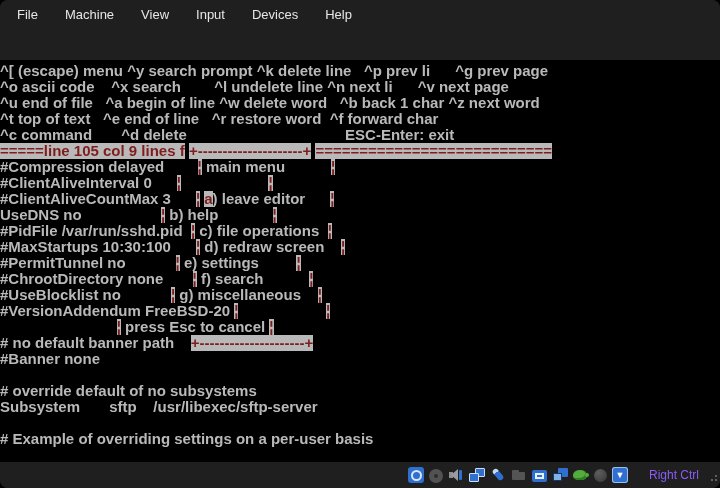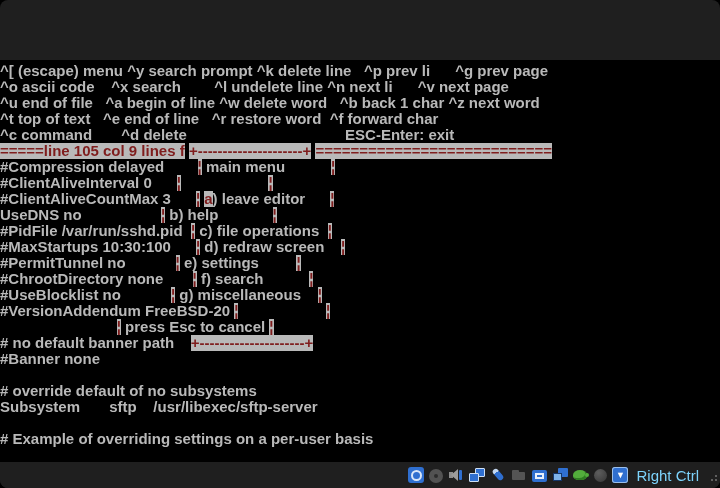--- a/index.html
+++ b/index.html
@@ -53,33 +53,41 @@
   .ic-display{background:#2f6fd0;border-radius:2px;width:15px;height:12px;margin-top:2px;}
   .ic-display::after{content:"";position:absolute;left:3px;top:3px;right:3px;bottom:3px;border:2px solid #e8f0fb;}
   .ic-recording::before{content:"";position:absolute;right:0;top:1px;width:10px;height:9px;background:#2f6fd0;border-radius:1px;}
   .ic-recording::after{content:"";position:absolute;left:1px;bottom:2px;width:7px;height:6px;background:#7fb3e8;border:1px solid #15376b;}
   .ic-turtle::before{content:"";position:absolute;left:0;top:3px;width:14px;height:10px;background:#53ad3c;
       border-radius:55% 55% 45% 45%;box-shadow:inset -2px -2px 0 #2f7d22;}
   .ic-turtle::after{content:"";position:absolute;right:0;top:6px;width:4px;height:4px;background:#53ad3c;border-radius:50%;}
   .ic-mouse{width:13px;height:13px;margin-top:1px;border-radius:50%;background:radial-gradient(circle at 35% 30%,#9d9d9d,#4c4c4c);}
   .ic-keyboard{background:#2f6fd0;border-radius:3px;color:#fff;font-size:9px;line-height:16px;text-align:center;
       box-shadow:inset 0 0 0 1px #9dc0ea;}
-  .hostkey{font-size:15px;color:#7dd3fc;margin:0 4px 0 3px;white-space:nowrap;}
+  .hostkey{font-size:12px;color:#8b5cf6;margin:0 4px 0 16px;white-space:nowrap;}
   .grip{width:9px;height:9px;margin:8px 1px 0 0;flex:none;position:relative;}
   .grip i,.grip i::before,.grip i::after{position:absolute;width:2px;height:2px;background:#5f5f5f;content:"";}
   .grip i{right:0;top:0;}
   .grip i::before{right:0;top:4px;}
   .grip i::after{right:4px;top:4px;}
 </style>
 </head>
 <body>
 
 <div class="window">
 
 
+  <div class="menubar">
+    <span class="menuitem">File</span>
+    <span class="menuitem">Machine</span>
+    <span class="menuitem">View</span>
+    <span class="menuitem">Input</span>
+    <span class="menuitem">Devices</span>
+    <span class="menuitem">Help</span>
+  </div>
 
   <div class="vmscreen"><div class="trow"><span>^[ (escape) menu ^y search prompt ^k delete line   ^p prev li      ^g prev page</span></div><div class="trow"><span>^o ascii code    ^x search        ^l undelete line ^n next li      ^v next page</span></div><div class="trow"><span>^u end of file   ^a begin of line ^w delete word   ^b back 1 char ^z next word</span></div><div class="trow"><span>^t top of text   ^e end of line   ^r restore word  ^f forward char</span></div><div class="trow"><span>^c command       ^d delete                                      ESC-Enter: exit</span></div><div class="trow"><span class="inv">=====line 105 col 9 lines f</span><span> </span><span class="inv">+---------------------+</span><span> </span><span class="inv">===========================</span></div><div class="trow"><span>#Compression delayed        </span><span class="inv">¦</span><span> main menu           </span><span class="inv">¦</span></div><div class="trow"><span>#ClientAliveInterval 0      </span><span class="inv">¦</span><span>                     </span><span class="inv">¦</span></div><div class="trow"><span>#ClientAliveCountMax 3      </span><span class="inv">¦</span><span> </span><span class="inv">a</span><span>) leave editor      </span><span class="inv">¦</span></div><div class="trow"><span>UseDNS no                   </span><span class="inv">¦</span><span> b) help             </span><span class="inv">¦</span></div><div class="trow"><span>#PidFile /var/run/sshd.pid  </span><span class="inv">¦</span><span> c) file operations  </span><span class="inv">¦</span></div><div class="trow"><span>#MaxStartups 10:30:100      </span><span class="inv">¦</span><span> d) redraw screen    </span><span class="inv">¦</span></div><div class="trow"><span>#PermitTunnel no            </span><span class="inv">¦</span><span> e) settings         </span><span class="inv">¦</span></div><div class="trow"><span>#ChrootDirectory none       </span><span class="inv">¦</span><span> f) search           </span><span class="inv">¦</span></div><div class="trow"><span>#UseBlocklist no            </span><span class="inv">¦</span><span> g) miscellaneous    </span><span class="inv">¦</span></div><div class="trow"><span>#VersionAddendum FreeBSD-20 </span><span class="inv">¦</span><span>                     </span><span class="inv">¦</span></div><div class="trow"><span>                            </span><span class="inv">¦</span><span> press Esc to cancel </span><span class="inv">¦</span></div><div class="trow"><span># no default banner path    </span><span class="inv">+---------------------+</span></div><div class="trow"><span>#Banner none</span></div><div class="trow"><span></span></div><div class="trow"><span># override default of no subsystems</span></div><div class="trow"><span>Subsystem       sftp    /usr/libexec/sftp-server</span></div><div class="trow"><span></span></div><div class="trow"><span># Example of overriding settings on a per-user basis</span></div><div class="trow"><span></span></div></div>
 
   <div class="statusbar">
     <div id="status-icons" style="display:flex;align-items:center;gap:5px;">
         <div class="ic ic-disk"></div>
         <div class="ic ic-optical dim"></div>
         <div class="ic ic-audio">
           <i></i>
         </div>

